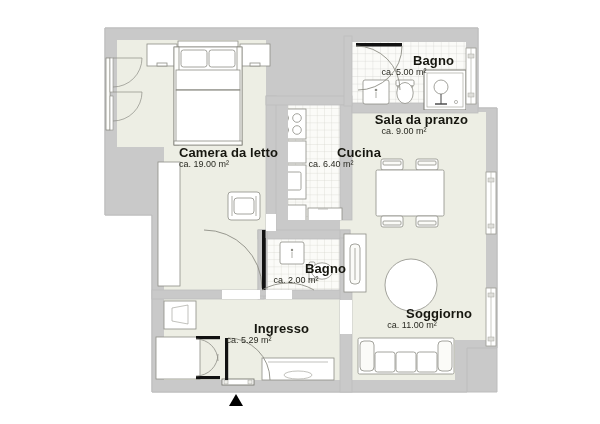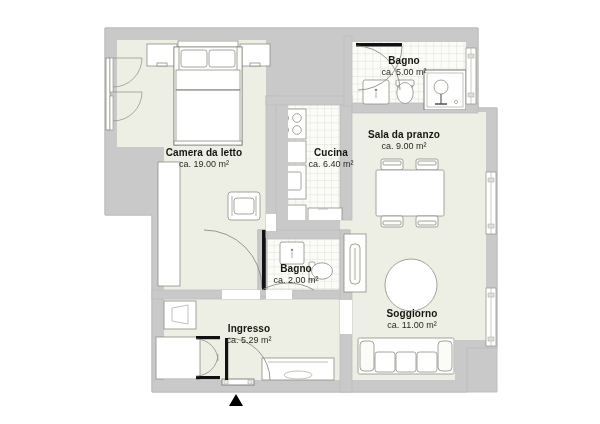--- a/index.html
+++ b/index.html
@@ -24,26 +24,27 @@
     left: 0;
     top: 0;
   }
   .room-label {
     position: absolute;
     text-align: center;
     pointer-events: none;
     -webkit-font-smoothing: antialiased;
   }
   .room-name {
-    font-size: 10px;
+    font-size: 13px;
     font-weight: bold;
     color: #16160f;
     letter-spacing: 0.1px;
     line-height: 13px;
     white-space: nowrap;
+    text-align: right;
   }
   .room-area {
     font-size: 9px;
     font-weight: normal;
     color: #2a2a22;
     line-height: 11px;
     white-space: nowrap;
   }
 </style>
 </head>
@@ -384,21 +385,21 @@
   <div class="room-label" style="left:281px; top:146px; width:100px;">
     <div class="room-name">Cucina</div>
     <div class="room-area">ca. 6.40 m²</div>
   </div>
 
   <div class="room-label" style="left:354px; top:54px; width:100px;">
     <div class="room-name">Bagno</div>
     <div class="room-area">ca. 5.00 m²</div>
   </div>
 
-  <div class="room-label" style="left:340px; top:128px; width:128px;">
+  <div class="room-label" style="left:340px; top:113px; width:128px;">
     <div class="room-name">Sala da pranzo</div>
     <div class="room-area">ca. 9.00 m²</div>
   </div>
 
   <div class="room-label" style="left:246px; top:262px; width:100px;">
     <div class="room-name">Bagno</div>
     <div class="room-area">ca. 2.00 m²</div>
   </div>
 
   <div class="room-label" style="left:352px; top:307px; width:120px;">

